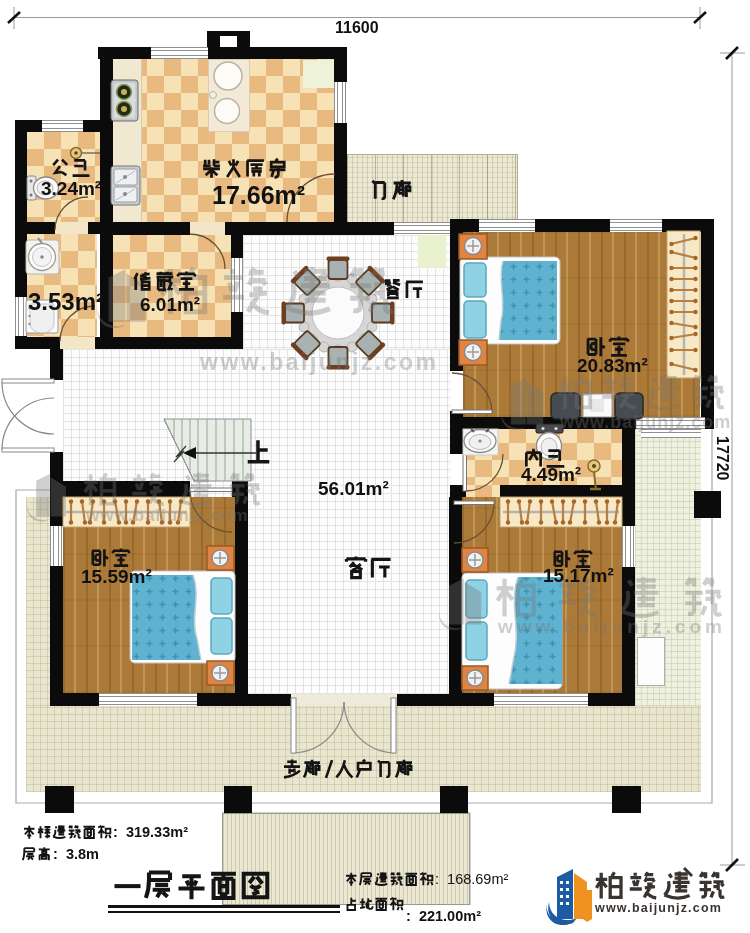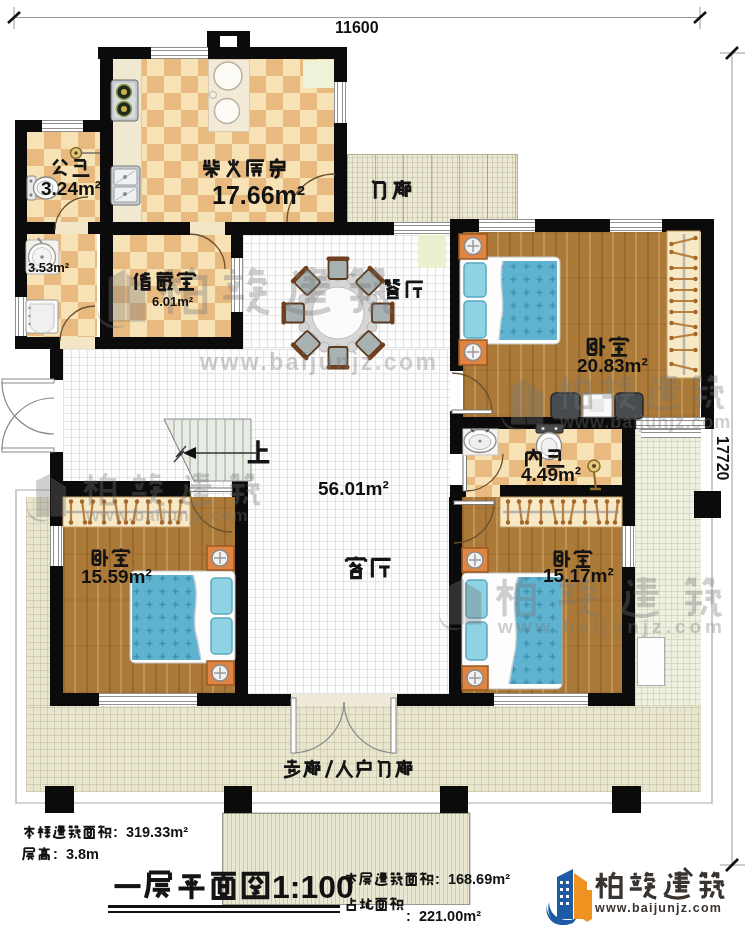--- a/index.html
+++ b/index.html
@@ -871,41 +871,40 @@
 </svg>
 
 <div class="t" style="left:335px;top:19px;font-size:16px">11600</div>
 
 <div class="t" style="left:731px;top:436px;font-size:16px;transform:rotate(90deg);transform-origin:left top;">17720</div>
 
 <div class="t" style="left:41px;top:178px;font-size:19px">3.24m²</div>
 
 <div class="t" style="left:212px;top:181px;font-size:25px">17.66m²</div>
 
-<div class="t" style="left:28px;top:260px;font-size:13px">3.53m²</div>
-
-<div class="t" style="left:152px;top:294px;font-size:13px">6.01m²</div>
+<div class="t" style="left:28px;top:288px;font-size:24px">3.53m²</div>
+
+<div class="t" style="left:140px;top:294px;font-size:19px">6.01m²</div>
 
 <div class="t" style="left:577px;top:355px;font-size:19px">20.83m²</div>
 
 <div class="t" style="left:521px;top:464px;font-size:19px">4.49m²</div>
 
 <div class="t" style="left:318px;top:478px;font-size:19px">56.01m²</div>
 
 <div class="t" style="left:81px;top:566px;font-size:19px">15.59m²</div>
 
 <div class="t" style="left:543px;top:565px;font-size:19px">15.17m²</div>
 
 <div class="t" style="left:113px;top:824px;font-size:14.5px;font-weight:700">:&nbsp; 319.33m²</div>
 
 <div class="t" style="left:53px;top:846px;font-size:14.5px;font-weight:700">:&nbsp; 3.8m</div>
 
-<div class="t" style="left:272px;top:869px;font-size:32px">1:100</div>
 
 <div class="abs" style="left:108px;top:905px;width:232px;height:3px;background:#111"></div>
 <div class="abs" style="left:108px;top:911px;width:232px;height:1.5px;background:#111"></div>
 
-<div class="t" style="left:435px;top:871px;font-size:14.5px;font-weight:700">:&nbsp; 168.69m²</div>
+<div class="t" style="left:435px;top:871px;font-size:14.5px;font-weight:400">:&nbsp; 168.69m²</div>
 
 <div class="t" style="left:406px;top:908px;font-size:14.5px;font-weight:700">:&nbsp; 221.00m²</div>
 
 <div class="t" style="left:595px;top:901px;font-size:12.5px;letter-spacing:1.2px;color:#3a3430">www.baijunjz.com</div>
 </div>
 
 </body></html>

